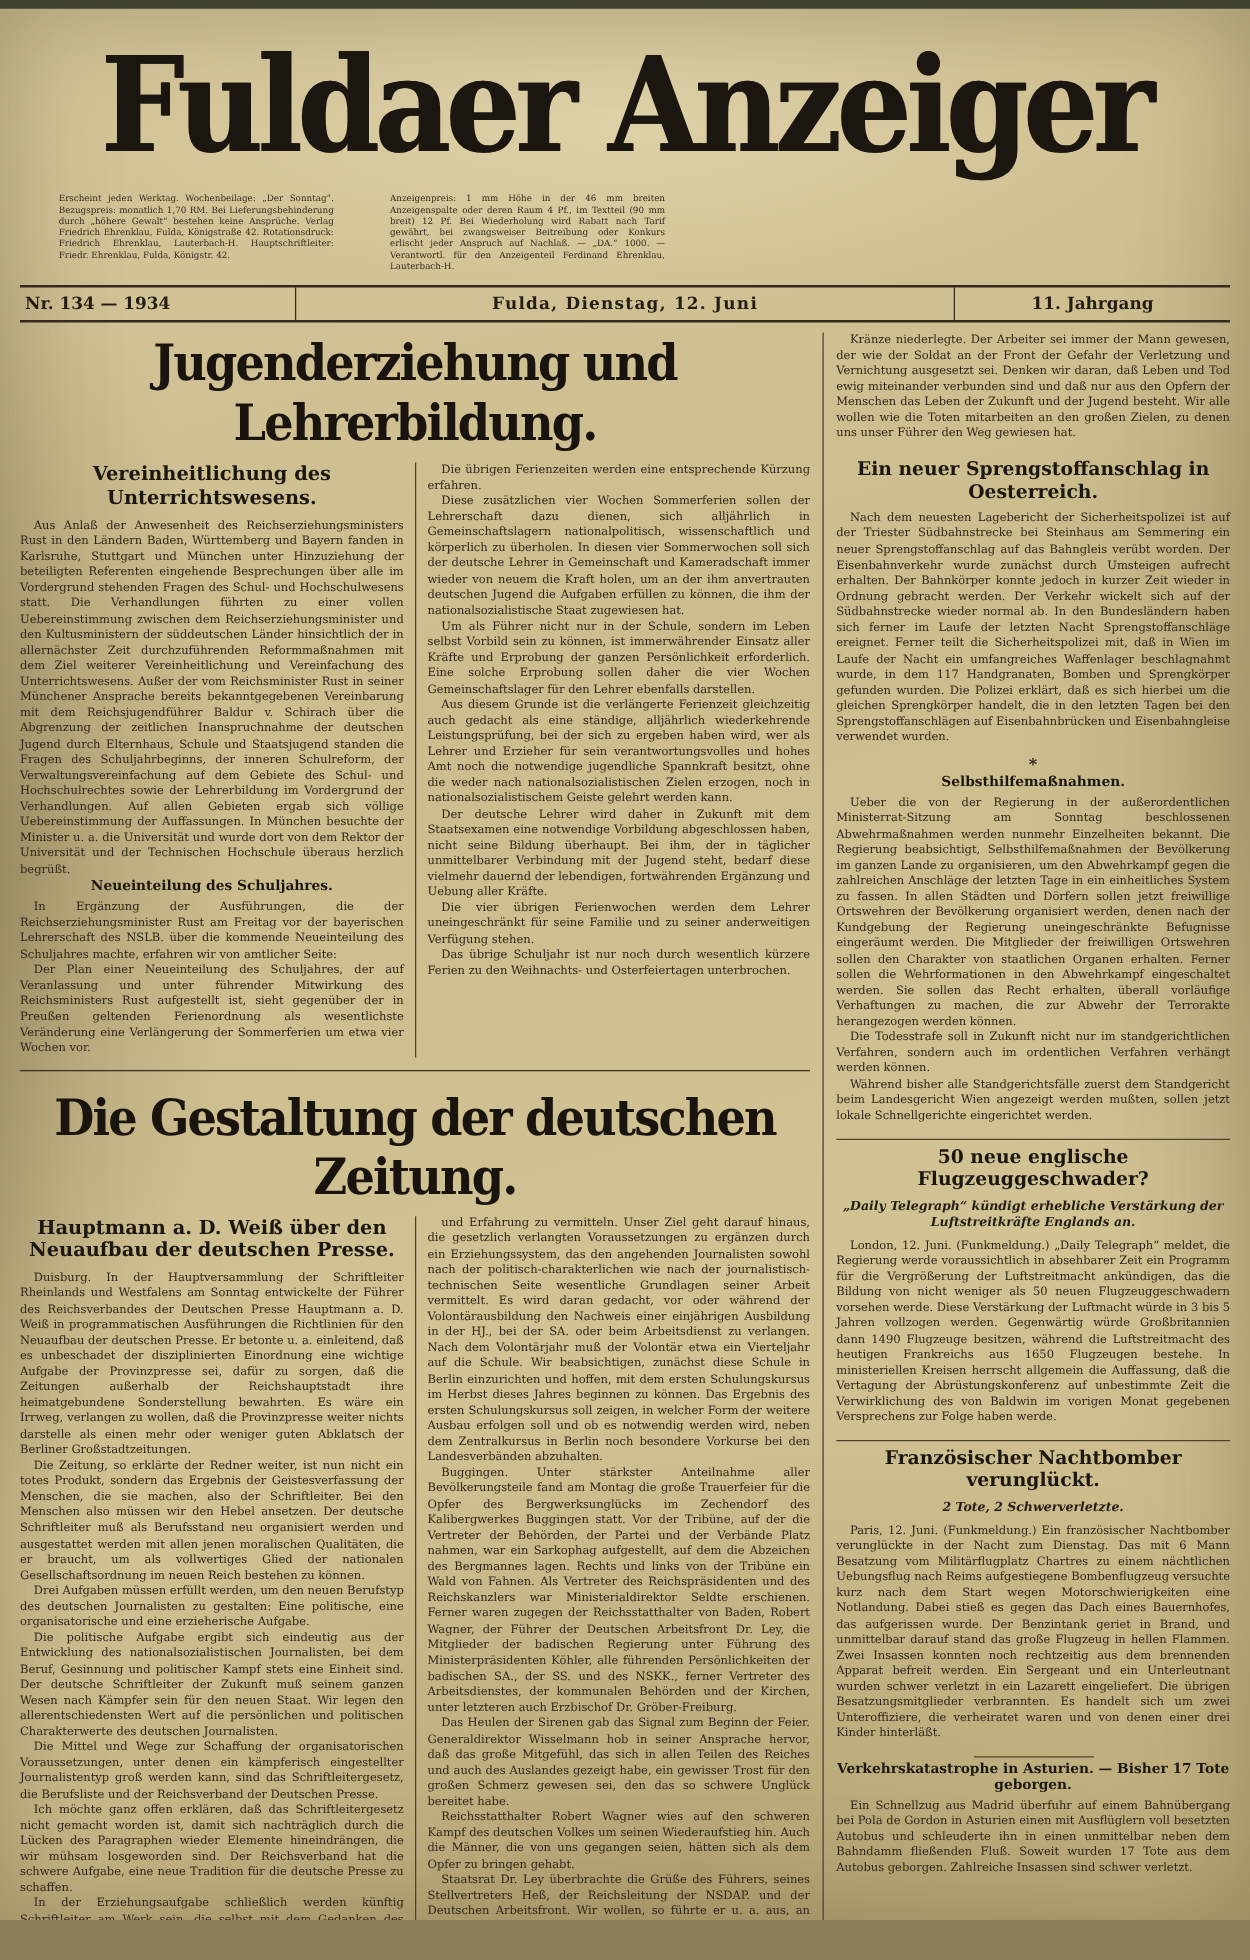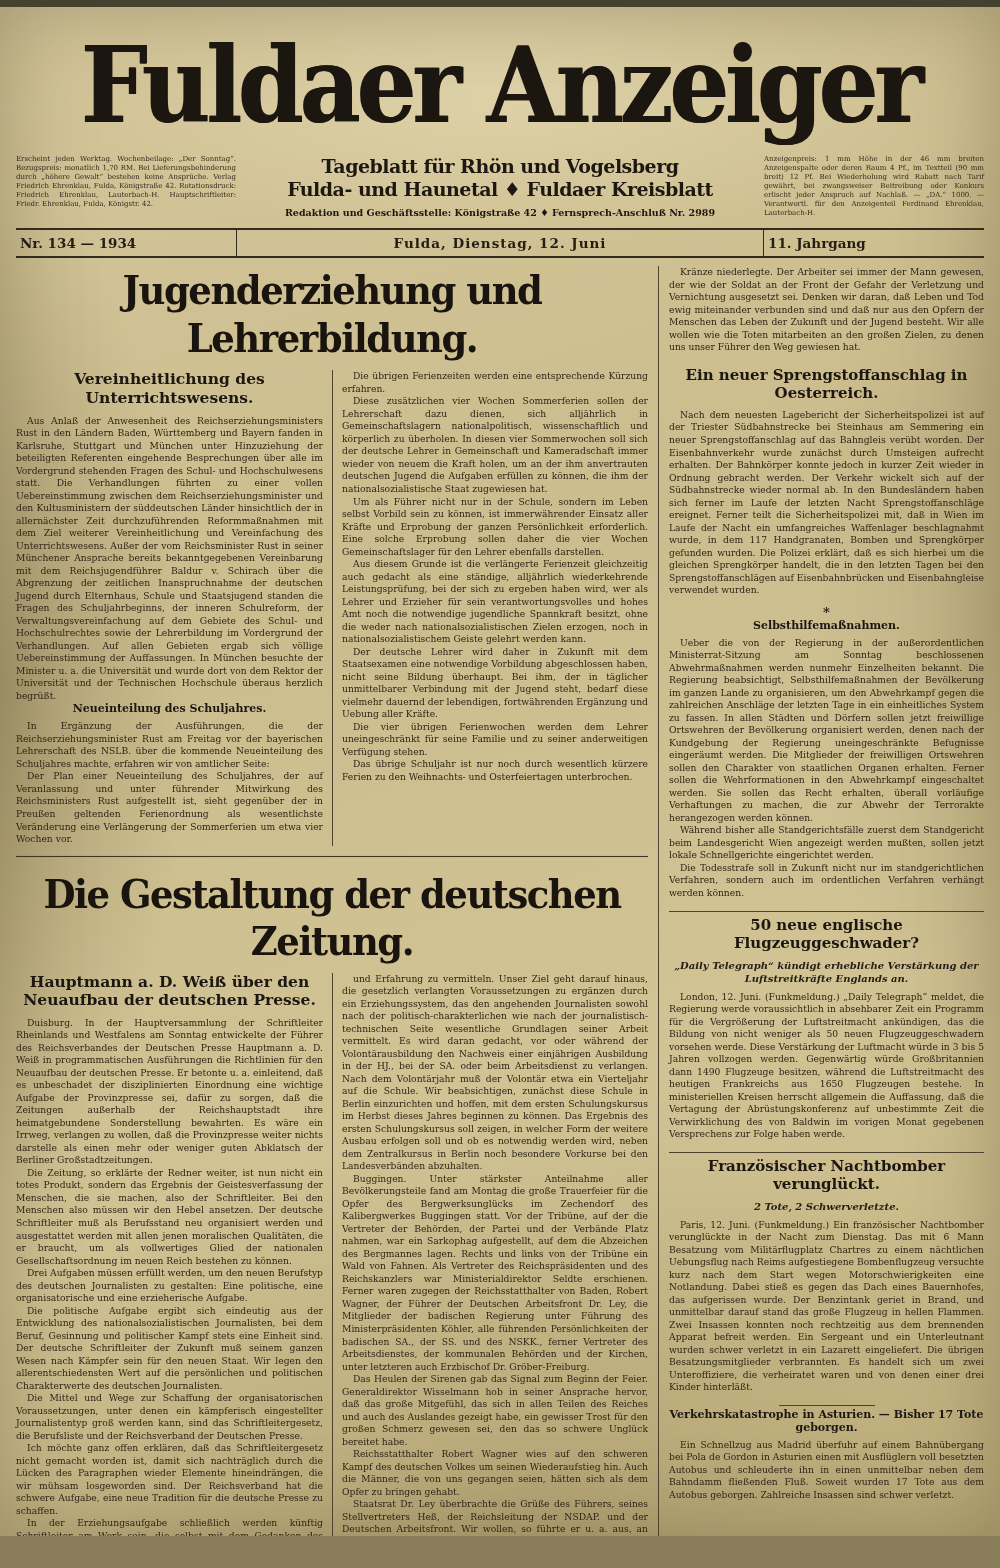--- a/index.html
+++ b/index.html
@@ -20,35 +20,35 @@
   
   header{ padding-top:30px; }
   .paper-title{
     font-size:94px; font-weight:bold; text-align:center; line-height:1.05;
     letter-spacing:-4px; color:#1c1610; transform:scaleY(1.12); transform-origin:top center;
     text-shadow:1px 0 0 #1c1610;
   }
   .mast-row{ display:flex; gap:14px; margin-top:26px; align-items:flex-start; }
   .mast-small{
     width:220px; font-size:7px; line-height:1.3; text-align:justify; color:#342a1d;
-    hyphens:auto; -webkit-hyphens:auto;
+    hyphens:auto;margin-left:31px; -webkit-hyphens:auto;
   }
   .mast-center{ flex:1; text-align:center; color:#1d1711; }
   .mast-sub1{ font-size:19px; font-weight:bold; line-height:1.25; letter-spacing:-0.5px; }
   .mast-sub3{ font-size:9.5px; font-weight:bold; margin-top:5px; }
 
   
   .dateline{
     display:flex; align-items:stretch; margin-top:10px; font-weight:bold; font-size:13.5px;
     border-top:2px solid #332b1e; border-bottom:2px solid #332b1e; color:#241d14;
   }
   .dateline>div{ padding:5px 4px; }
   .dl-left{ width:220px; }
   .dl-center{ flex:1; text-align:center; border-left:1px solid #332b1e; border-right:1px solid #332b1e; letter-spacing:1px; }
-  .dl-right{ width:220px; text-align:left; }
+  .dl-right{ width:220px; text-align:center; }
 
   
   .content{ display:flex; margin-top:8px; }
   .main-left{ width:642px; padding-right:10px; }
   .col-right{ flex:1; border-left:1px solid #4d4130; padding-left:10px; }
 
   .headline-xl{
     font-size:37px; font-weight:bold; text-align:center; letter-spacing:-1.5px;
     color:#1a140e; margin:4px 0 12px; transform:scaleY(1.08); transform-origin:center;
   }
@@ -77,25 +77,20 @@
 </head>
 <body>
 
 <div class="page">
   <div class="scan-edge"></div>
 
   <header>
     <h1 class="paper-title">Fuldaer Anzeiger</h1>
     <div class="mast-row">
       <div class="mast-small left">Erscheint jeden Werktag. Wochenbeilage: „Der Sonntag“. Bezugspreis: monatlich 1,70 RM. Bei Lieferungsbehinderung durch „höhere Gewalt“ bestehen keine Ansprüche. Verlag Friedrich Ehrenklau, Fulda, Königstraße 42. Rotationsdruck: Friedrich Ehrenklau, Lauterbach-H. Hauptschriftleiter: Friedr. Ehrenklau, Fulda, Königstr. 42.</div>
-      <div class="mast-center">
-        <div class="mast-sub1">Tageblatt für Rhön und Vogelsberg</div>
-        <div class="mast-sub1">Fulda- und Haunetal ♦ Fuldaer Kreisblatt</div>
-        <div class="mast-sub3">Redaktion und Geschäftsstelle: Königstraße 42 ♦ Fernsprech-Anschluß Nr. 2989</div>
-      </div>
       <div class="mast-small right">Anzeigenpreis: 1 mm Höhe in der 46 mm breiten Anzeigenspalte oder deren Raum 4 Pf., im Textteil (90 mm breit) 12 Pf. Bei Wiederholung wird Rabatt nach Tarif gewährt, bei zwangsweiser Beitreibung oder Konkurs erlischt jeder Anspruch auf Nachlaß. — „DA.“ 1000. — Verantwortl. für den Anzeigenteil Ferdinand Ehrenklau, Lauterbach-H.</div>
     </div>
   </header>
 
   <div class="dateline">
     <div class="dl-left">Nr. 134 — 1934</div>
     <div class="dl-center">Fulda, Dienstag, 12. Juni</div>
     <div class="dl-right">11. Jahrgang</div>
   </div>
 
@@ -163,22 +158,22 @@
 
       <h3 class="headline-md">Ein neuer Sprengstoffanschlag in Oesterreich.</h3>
       <div class="body">
           <p>Nach dem neuesten Lagebericht der Sicherheitspolizei ist auf der Triester Südbahnstrecke bei Steinhaus am Semmering ein neuer Sprengstoffanschlag auf das Bahngleis verübt worden. Der Eisenbahnverkehr wurde zunächst durch Umsteigen aufrecht erhalten. Der Bahnkörper konnte jedoch in kurzer Zeit wieder in Ordnung gebracht werden. Der Verkehr wickelt sich auf der Südbahnstrecke wieder normal ab. In den Bundesländern haben sich ferner im Laufe der letzten Nacht Sprengstoffanschläge ereignet. Ferner teilt die Sicherheitspolizei mit, daß in Wien im Laufe der Nacht ein umfangreiches Waffenlager beschlagnahmt wurde, in dem 117 Handgranaten, Bomben und Sprengkörper gefunden wurden. Die Polizei erklärt, daß es sich hierbei um die gleichen Sprengkörper handelt, die in den letzten Tagen bei den Sprengstoffanschlägen auf Eisenbahnbrücken und Eisenbahngleise verwendet wurden.</p>
         </div>
 
       <div class="star">*</div>
       <h4 class="subhead-sm">Selbsthilfemaßnahmen.</h4>
       <div class="body">
           <p>Ueber die von der Regierung in der außerordentlichen Ministerrat-Sitzung am Sonntag beschlossenen Abwehrmaßnahmen werden nunmehr Einzelheiten bekannt. Die Regierung beabsichtigt, Selbsthilfemaßnahmen der Bevölkerung im ganzen Lande zu organisieren, um den Abwehrkampf gegen die zahlreichen Anschläge der letzten Tage in ein einheitliches System zu fassen. In allen Städten und Dörfern sollen jetzt freiwillige Ortswehren der Bevölkerung organisiert werden, denen nach der Kundgebung der Regierung uneingeschränkte Befugnisse eingeräumt werden. Die Mitglieder der freiwilligen Ortswehren sollen den Charakter von staatlichen Organen erhalten. Ferner sollen die Wehrformationen in den Abwehrkampf eingeschaltet werden. Sie sollen das Recht erhalten, überall vorläufige Verhaftungen zu machen, die zur Abwehr der Terrorakte herangezogen werden können.</p>
+          <p>Die Todesstrafe soll in Zukunft nicht nur im standgerichtlichen Verfahren, sondern auch im ordentlichen Verfahren verhängt werden können.</p>
           <p>Während bisher alle Standgerichtsfälle zuerst dem Standgericht beim Landesgericht Wien angezeigt werden mußten, sollen jetzt lokale Schnellgerichte eingerichtet werden.</p>
-          <p>Die Todesstrafe soll in Zukunft nicht nur im standgerichtlichen Verfahren, sondern auch im ordentlichen Verfahren verhängt werden können.</p>
         </div>
 
       <hr class="rule-hr">
       <h3 class="headline-md tight">50 neue englische Flugzeuggeschwader?</h3>
       <div class="subtitle-md">„Daily Telegraph“ kündigt erhebliche Verstärkung der Luftstreitkräfte Englands an.</div>
       <div class="body">
           <p>London, 12. Juni. (Funkmeldung.) „Daily Telegraph“ meldet, die Regierung werde voraussichtlich in absehbarer Zeit ein Programm für die Vergrößerung der Luftstreitmacht ankündigen, das die Bildung von nicht weniger als 50 neuen Flugzeuggeschwadern vorsehen werde. Diese Verstärkung der Luftmacht würde in 3 bis 5 Jahren vollzogen werden. Gegenwärtig würde Großbritannien dann 1490 Flugzeuge besitzen, während die Luftstreitmacht des heutigen Frankreichs aus 1650 Flugzeugen bestehe. In ministeriellen Kreisen herrscht allgemein die Auffassung, daß die Vertagung der Abrüstungskonferenz auf unbestimmte Zeit die Verwirklichung des von Baldwin im vorigen Monat gegebenen Versprechens zur Folge haben werde.</p>
         </div>
 
       <hr class="rule-hr">

